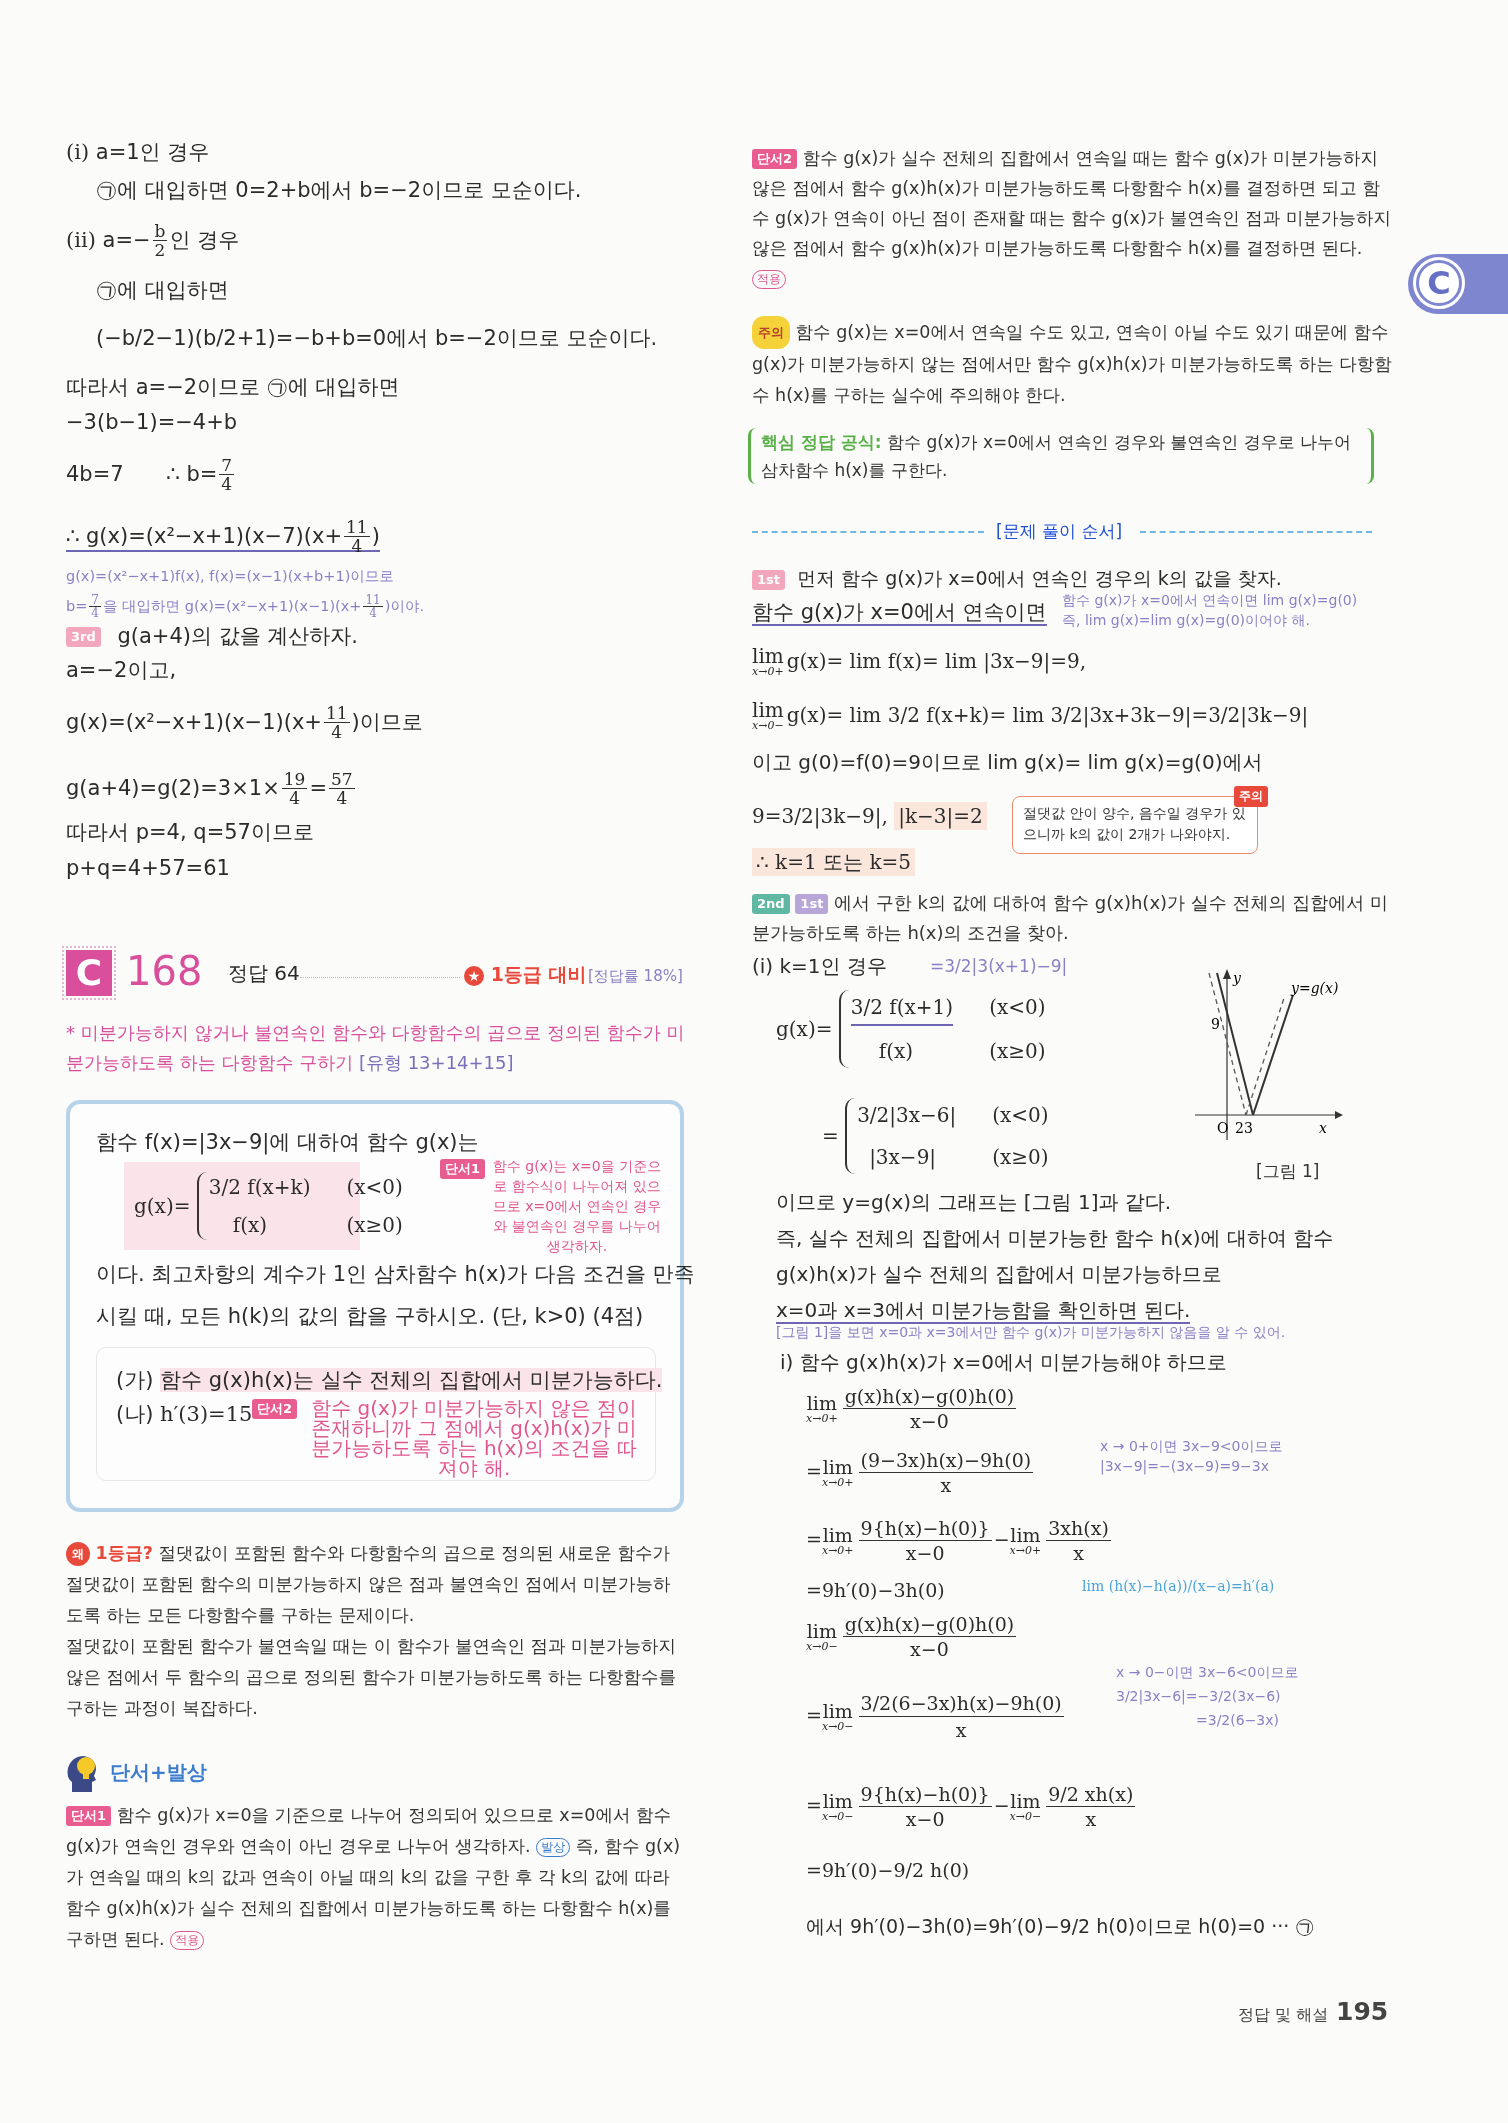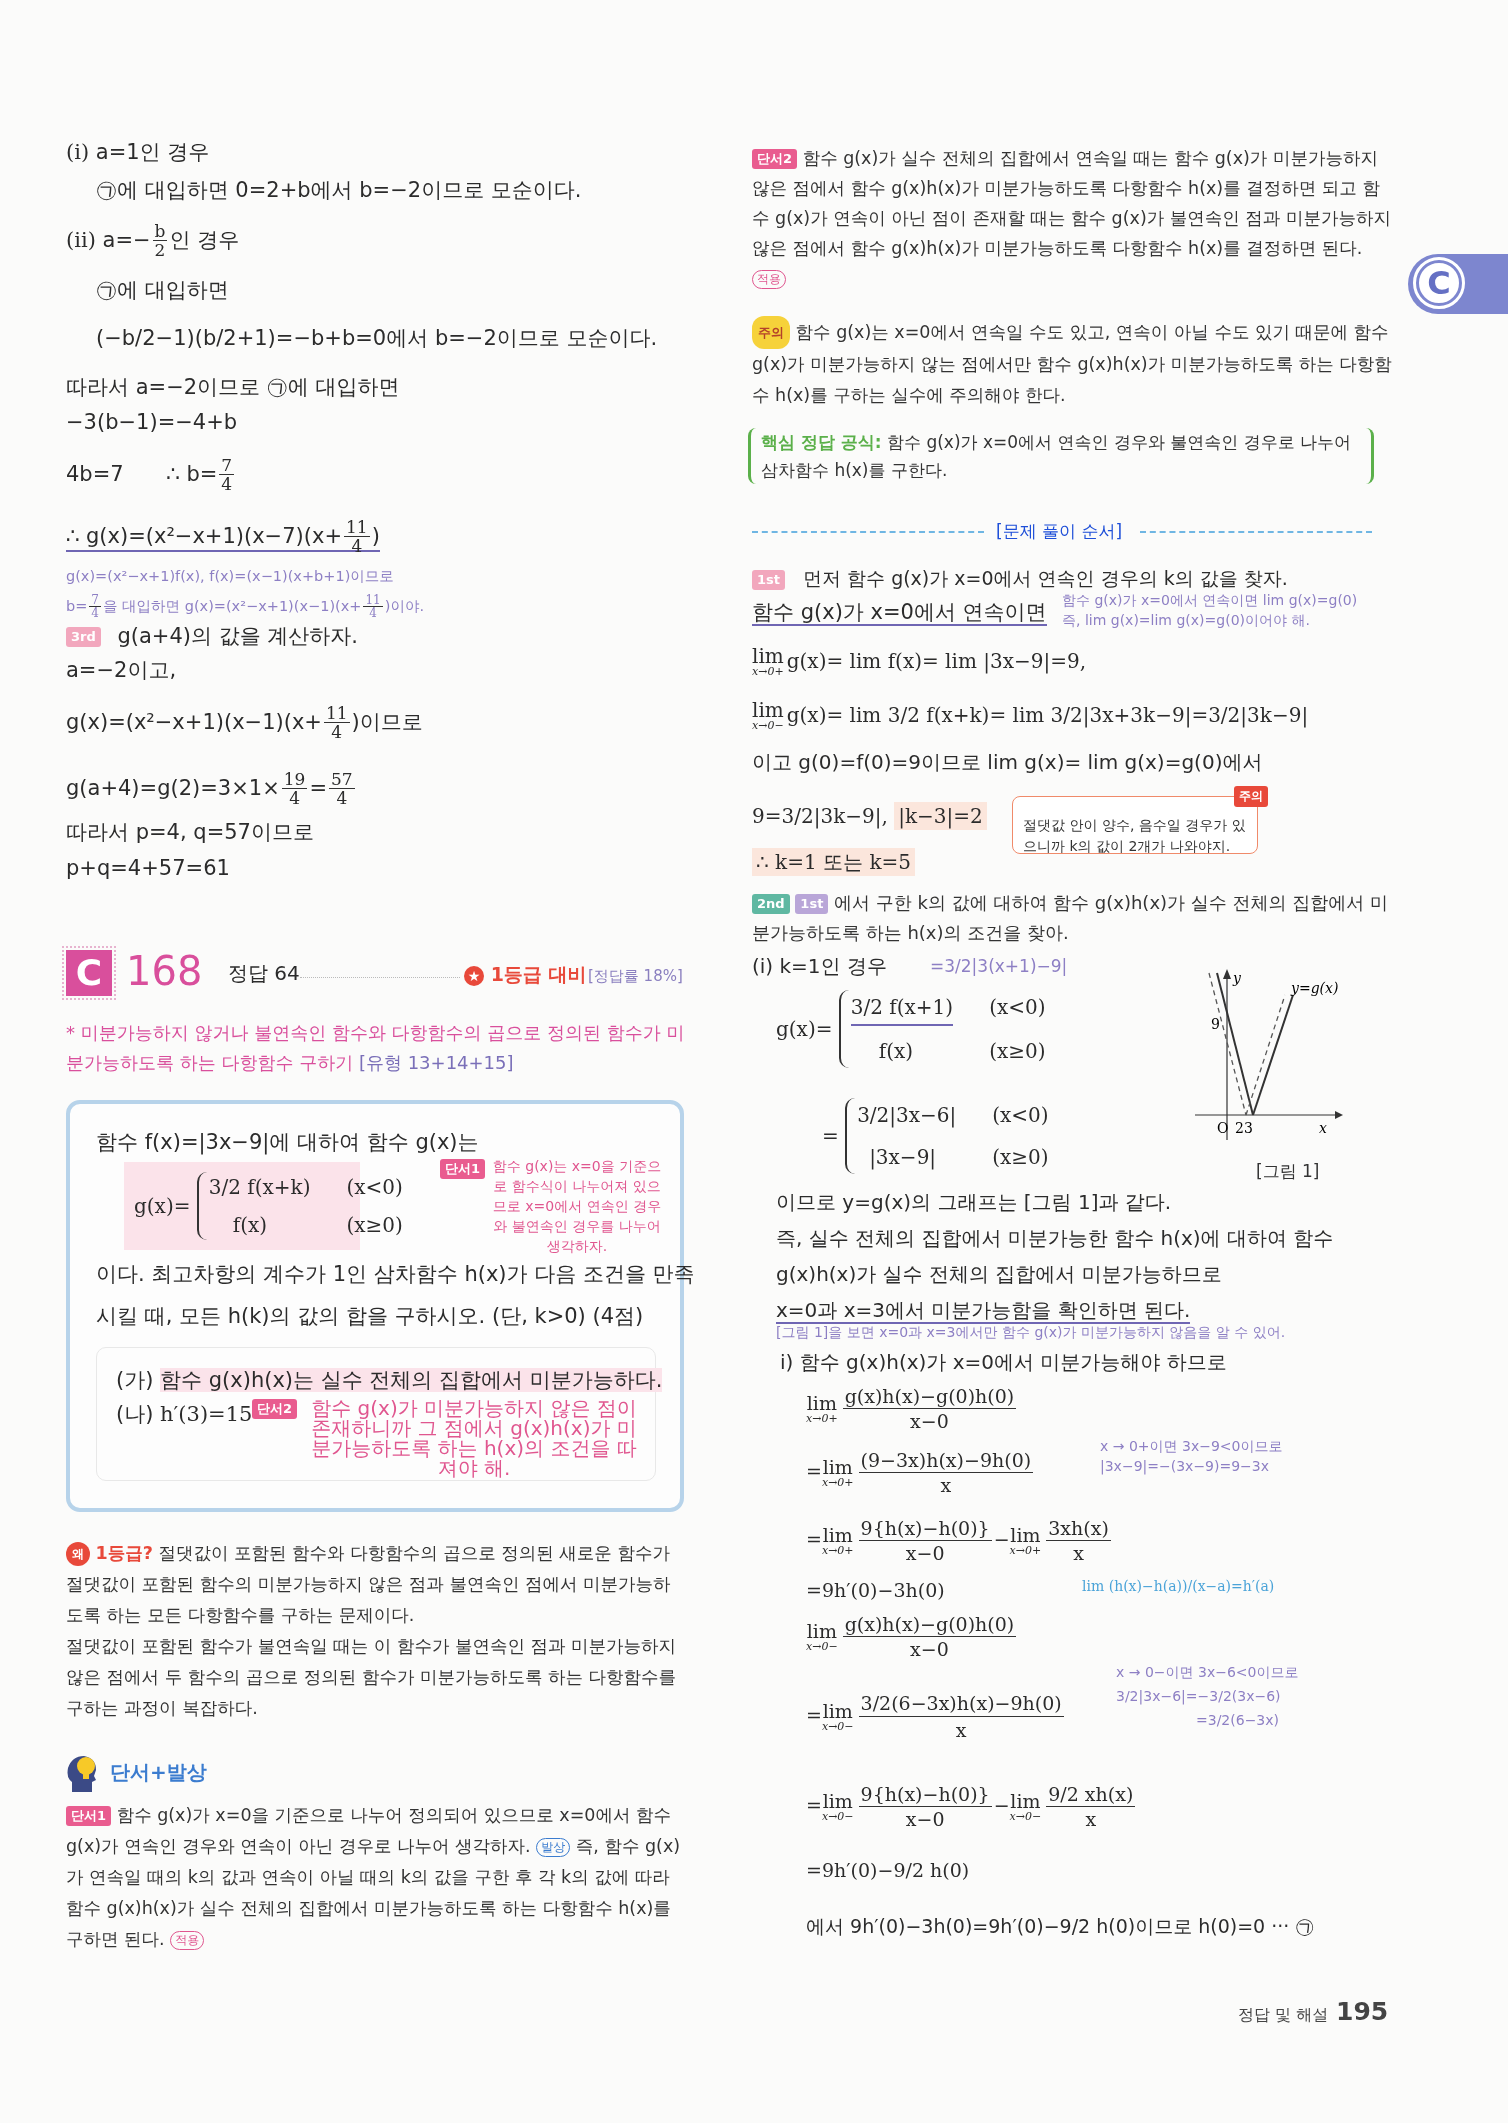--- a/index.html
+++ b/index.html
@@ -180,41 +180,41 @@
   </div>
 
   <div class="abs" style="left:752px;top:520px;width:620px;height:22px">
     <div style="position:absolute;left:0;top:11px;width:232px;border-top:2px dashed #6fb6e3"></div>
     <div style="position:absolute;left:244px;top:-1px;font-size:17px;color:#1d4ed8;line-height:24px">[문제 풀이 순서]</div>
     <div style="position:absolute;left:388px;top:11px;width:232px;border-top:2px dashed #6fb6e3"></div>
   </div>
 
   <div class="line" style="left:752px;top:564px;font-size:19px">
     <span class="tag tag-lpink">1st</span>
-    <span style="margin-left:12px">먼저 함수 g(x)가 x=0에서 연속인 경우의 k의 값을 찾자.</span>
+    <span style="margin-left:6px">먼저 함수 g(x)가 x=0에서 연속인 경우의 k의 값을 찾자.</span>
   </div>
   <div class="line" style="left:752px;top:598px;font-size:21px">
     <span class="under">함수 g(x)가 x=0에서 연속이면</span>
   </div>
   <div class="abs note" style="left:1062px;top:590px;font-size:14px">
     <div>함수 g(x)가 x=0에서 연속이면 lim g(x)=g(0)</div>
     <div>즉, lim g(x)=lim g(x)=g(0)이어야 해.</div>
   </div>
   <div class="line m" style="left:752px;top:646px;font-size:20px">
     <span class="lim">lim<span class="sub">x→0+</span></span><span>g(x)= lim f(x)= lim |3x−9|=9,</span>
   </div>
   <div class="line m" style="left:752px;top:700px;font-size:20px">
     <span class="lim">lim<span class="sub">x→0−</span></span><span>g(x)= lim 3/2 f(x+k)= lim 3/2|3x+3k−9|=3/2|3k−9|</span>
   </div>
   <div class="line" style="left:752px;top:748px;font-size:20px">이고 g(0)=f(0)=9이므로 lim g(x)= lim g(x)=g(0)에서</div>
   <div class="line m" style="left:752px;top:802px;font-size:20px">
     <span>9=3/2|3k−9|,</span>
     <span style="background:#fbe6dc;padding:2px 4px">|k−3|=2</span>
   </div>
-  <div class="abs" style="left:1012px;top:796px;width:246px;height:58px;border:1.5px solid #f08a6a;border-radius:8px;background:#fff;padding:18px 10px;font-size:14px;line-height:21px;color:#333">절댓값 안이 양수, 음수일 경우가 있으니까 k의 값이 2개가 나와야지.</div>
+  <div class="abs" style="left:1012px;top:796px;width:246px;height:58px;border:1.5px solid #f08a6a;border-radius:8px;background:#fff;padding:6px 10px;font-size:14px;line-height:21px;color:#333">절댓값 안이 양수, 음수일 경우가 있으니까 k의 값이 2개가 나와야지.</div>
   <div class="abs" style="left:1234px;top:786px;background:#e8493a;color:#fff;font-size:12px;font-weight:bold;padding:2px 5px;border-radius:3px">주의</div>
   <div class="line m" style="left:752px;top:848px;font-size:20px;background:#fbe6dc;padding:0 4px">∴ k=1 또는 k=5</div>
 
   <div class="abs" style="left:752px;top:888px;width:640px;font-size:18px;line-height:30px;color:#333">
     <span class="tag tag-green">2nd</span>
     <span class="tag tag-purple">1st</span>
     <span>에서 구한 k의 값에 대하여 함수 g(x)h(x)가 실수 전체의 집합에서 미분가능하도록 하는 h(x)의 조건을 찾아.</span>
   </div>
 
   <div class="line" style="left:752px;top:952px;font-size:20px">(i) k=1인 경우</div>

